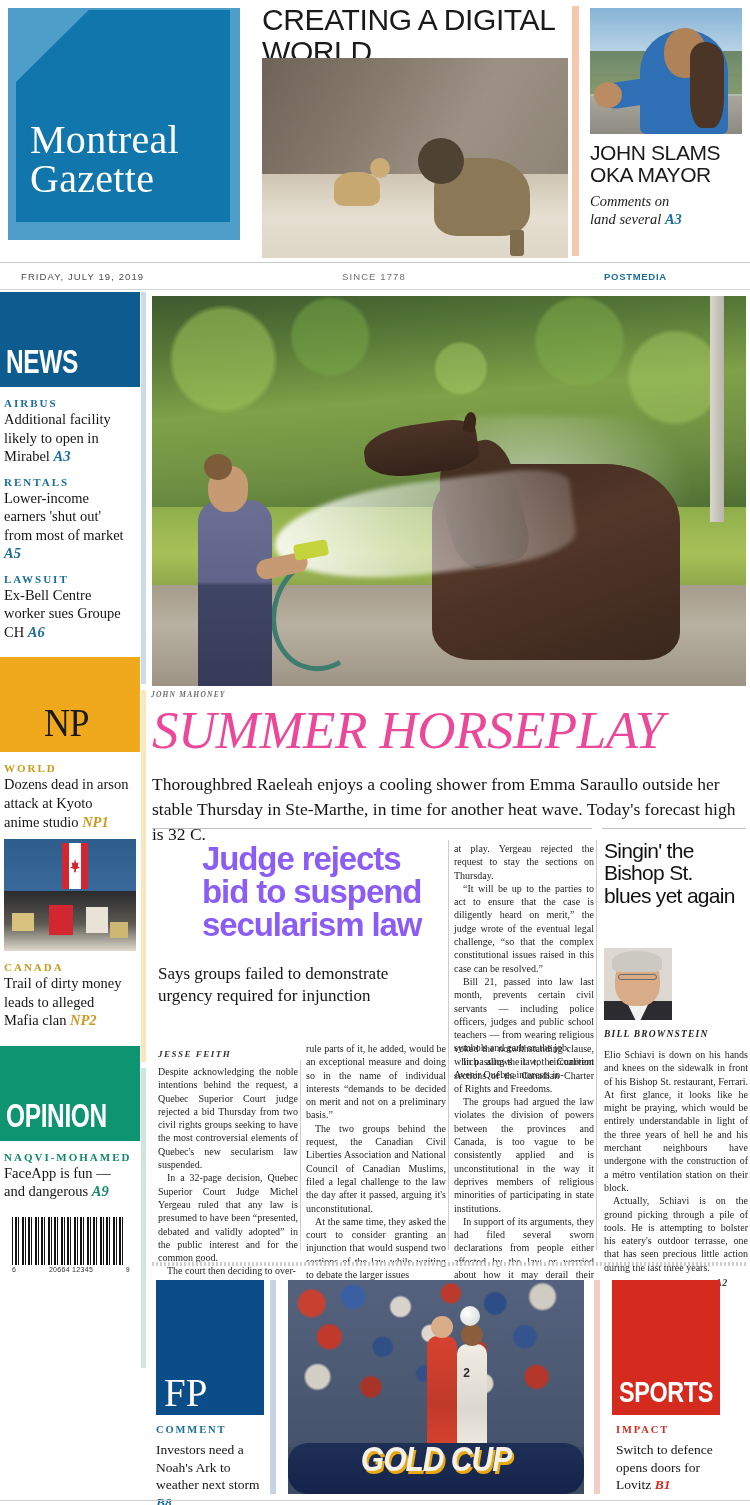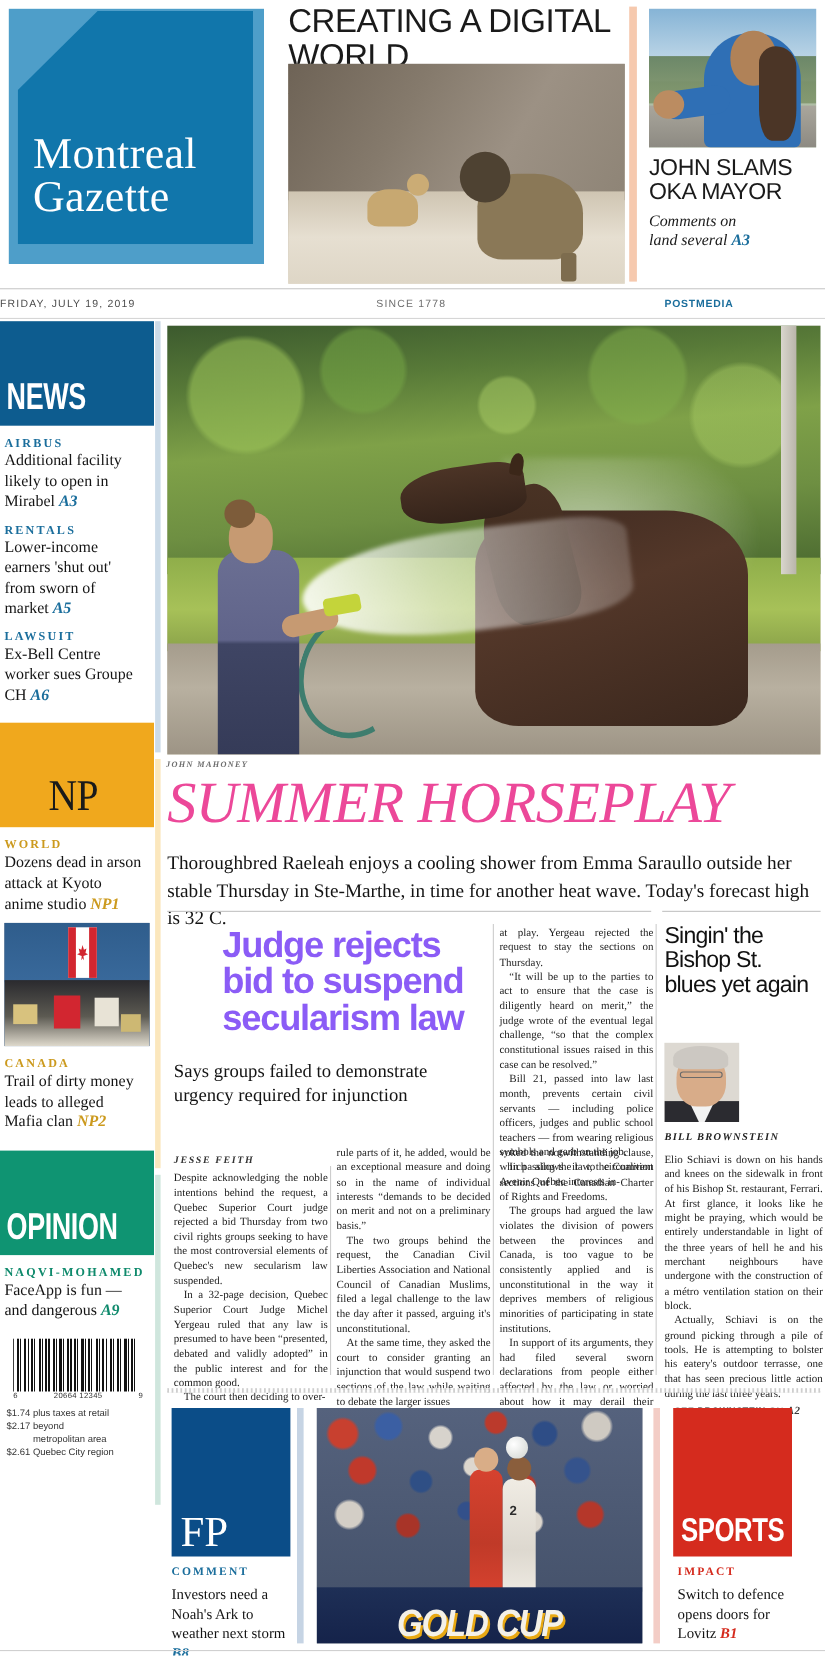--- a/index.html
+++ b/index.html
@@ -117,21 +117,21 @@
   .promo-right .psub .pg { color:#1b6e9c; font-weight:bold; font-style:italic; }
 
   
   .dateline {
     position:absolute; left:0; top:262px; width:750px; height:28px;
     border-top:1px solid #c9c9c9; border-bottom:1px solid #d6d6d6;
     display:flex; align-items:center;
     font-family:"Liberation Sans","DejaVu Sans",sans-serif;
     font-size:9.5px; letter-spacing:1.1px; color:#4b4b4b;
   }
-  .dl-date { position:absolute; left:0;text-align:right; }
+  .dl-date { position:absolute; left:21px;text-align:right; }
   .dl-since { position:absolute; left:342px; color:#6f6f6f; }
   .dl-brand { position:absolute; left:604px; color:#1b6e9c; font-weight:bold; letter-spacing:.7px; }
 
   
   .rail { position:absolute; left:0; top:292px; width:148px; }
   .rail-sect { width:140px; }
   .sect-flag {
     width:140px; height:95px; position:relative;
     display:flex; align-items:flex-end; padding:0 0 6px 6px;
   }
@@ -419,21 +419,21 @@
       radial-gradient(circle at 10% 58%, #d3cec6 0 4%, transparent 5%),
       radial-gradient(circle at 28% 64%, #a83428 0 4%, transparent 5%),
       radial-gradient(circle at 46% 56%, #33508a 0 4%, transparent 5%),
       radial-gradient(circle at 66% 62%, #dcd6cd 0 4%, transparent 5%),
       radial-gradient(circle at 84% 58%, #b5372a 0 4%, transparent 5%),
       linear-gradient(180deg,#55627d 0%,#46536c 100%);
   }
   .gc-board {
     position:absolute; left:0; bottom:0; width:100%; height:24%;
     background:linear-gradient(180deg,#1e2f56 0%,#15234a 100%);
-    display:flex; align-items:flex-end; justify-content:center;
+    display:flex; align-items:flex-start; justify-content:center;border-radius:20px;
   }
   .gc-board span {
     font-family:"Liberation Sans","DejaVu Sans",sans-serif;
     font-style:italic; font-weight:bold; font-size:30px; letter-spacing:-1px;
     color:#f4f1e8; text-shadow:2px 2px 0 #e8a812;
     transform:scaleY(1.15);
   }
   .gc-p-red {
     position:absolute; left:47%; top:26%; width:30px; height:112px;
     background:linear-gradient(180deg,#d6422f 0%,#c03a28 60%,#d6422f 100%); border-radius:10px 10px 4px 4px;
@@ -554,21 +554,21 @@
       <div class="sect-flag flag-news">
         <span>NEWS</span>
       </div>
       <div class="kicker">AIRBUS</div>
       <div class="rail-txt">
         <span>Additional facility likely to open in Mirabel</span>
         <span class="pg">A3</span>
       </div>
       <div class="kicker">RENTALS</div>
       <div class="rail-txt">
-        <span>Lower-income earners 'shut out' from sworn of market</span>
+        <span>Lower-income earners 'shut out' from most of market</span>
         <span class="pg">A5</span>
       </div>
       <div class="kicker">LAWSUIT</div>
       <div class="rail-txt">
         <span>Ex-Bell Centre worker sues Groupe CH</span>
         <span class="pg">A6</span>
       </div>
     </div>
 
     <div class="rail-sect" style="margin-top:16px;">
@@ -608,26 +608,20 @@
         <span class="pg green">A9</span>
       </div>
     </div>
 
     <div class="barcode-wrap">
       <div class="barcode"></div>
       <div class="bc-digits">
         <span>6</span>
         <span>20664  12345</span>
         <span>9</span>
-      </div>
-      <div class="price">
-        <span>$1.74 plus taxes at retail</span><br>
-        <span>$2.17 beyond</span>
-        <span class="indent">metropolitan area</span>
-        <span>$2.61 Quebec City region</span>
       </div>
     </div>
   </div>
 
   <div class="hero">
     <div class="h-sky"></div>
     <div class="h-trees"></div>
     <div class="h-field"></div>
     <div class="h-dirt"></div>
     <div class="h-post"></div>

